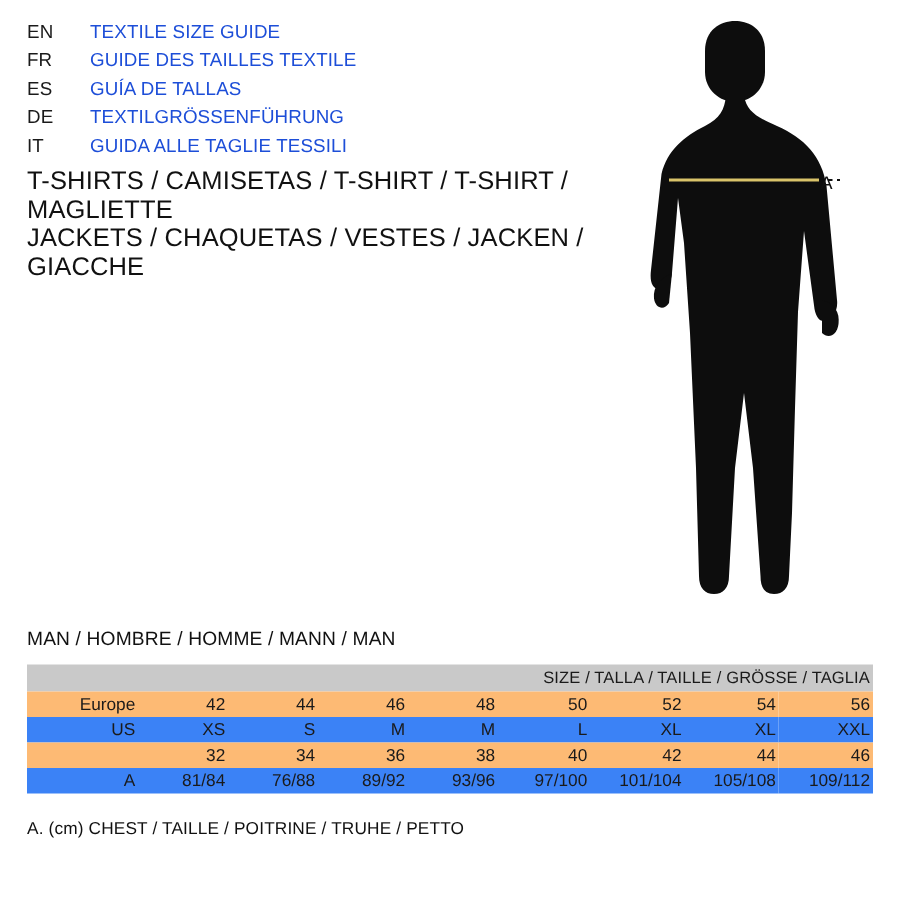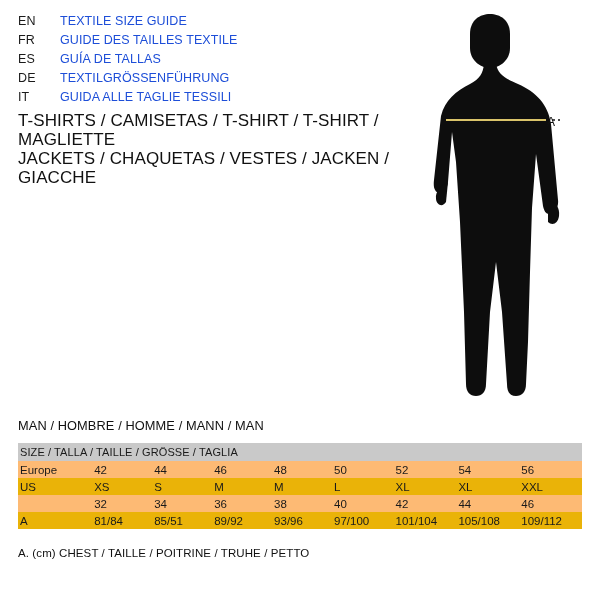--- a/index.html
+++ b/index.html
@@ -92,29 +92,30 @@
     left: 18px;
     width: 564px;
     border-collapse: collapse;
     font-size: 11.5px;
   }
   .size-table td {
     height: 17px;
     padding: 0 2px;
     color: #1a1a1a;
     white-space: nowrap;
+    text-align: right;
   }
   .size-table tr.header-row td {
     background: #c9c9c9;
     font-size: 11px;
     letter-spacing: 0.1px;
     height: 18px;
   }
   .size-table tr.shade td { background: #fdba74; }
-  .size-table tr.plain td { background: #eab308; }
+  .size-table tr.plain td { background: #3b82f6; }
   .col-label { width: 84px; text-align: left; }
   .col-val { width: 68px; text-align: left; }
 
   
   .footnote {
     position: absolute;
     top: 547px;
     left: 18px;
     font-size: 11.5px;
     letter-spacing: 0.1px;
@@ -240,21 +241,21 @@
         <td class="col-val">38</td>
         <td class="col-val">40</td>
         <td class="col-val">42</td>
         <td class="col-val">44</td>
         <td class="col-val">46</td>
       </tr>
 
       <tr class="plain">
         <td class="col-label">A</td>
         <td class="col-val">81/84</td>
-        <td class="col-val">85/51</td>
+        <td class="col-val">76/88</td>
         <td class="col-val">89/92</td>
         <td class="col-val">93/96</td>
         <td class="col-val">97/100</td>
         <td class="col-val">101/104</td>
         <td class="col-val">105/108</td>
         <td class="col-val">109/112</td>
       </tr>
     </tbody>
   </table>
 

